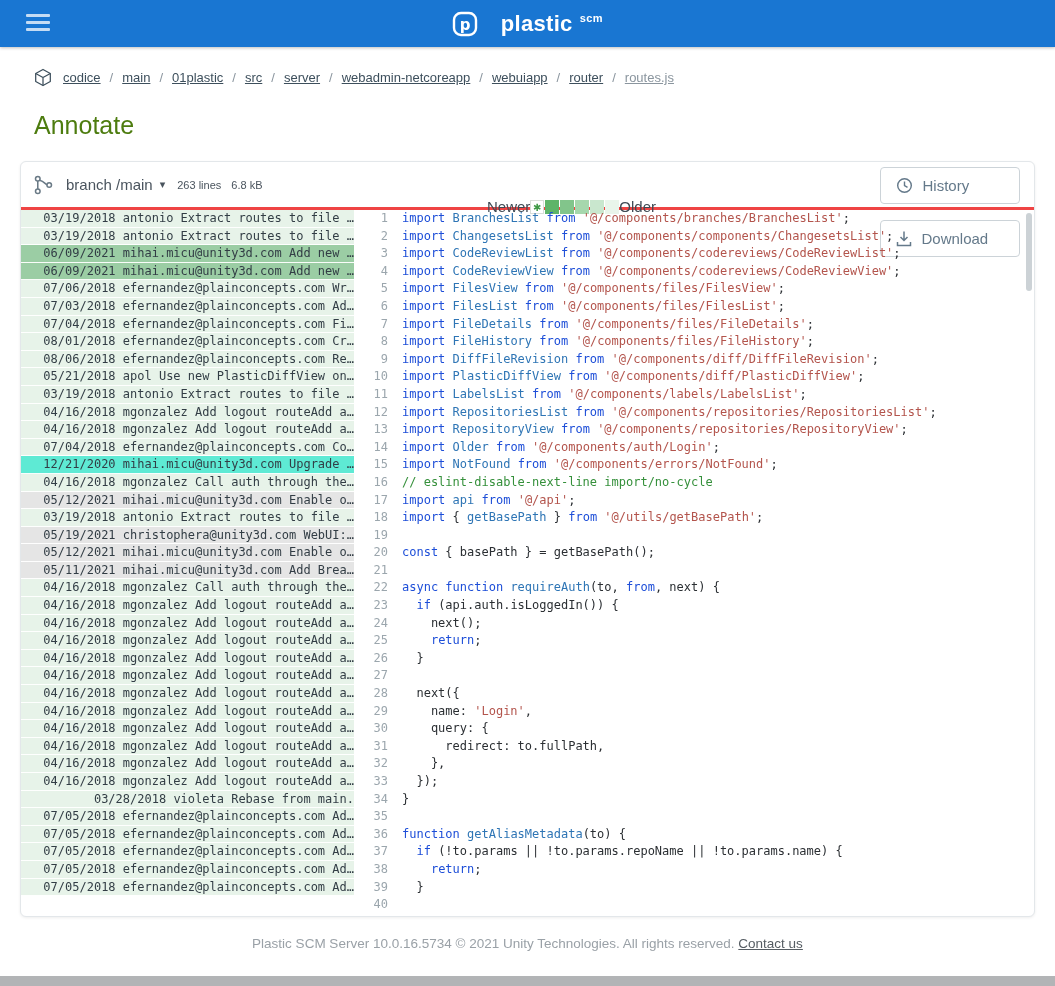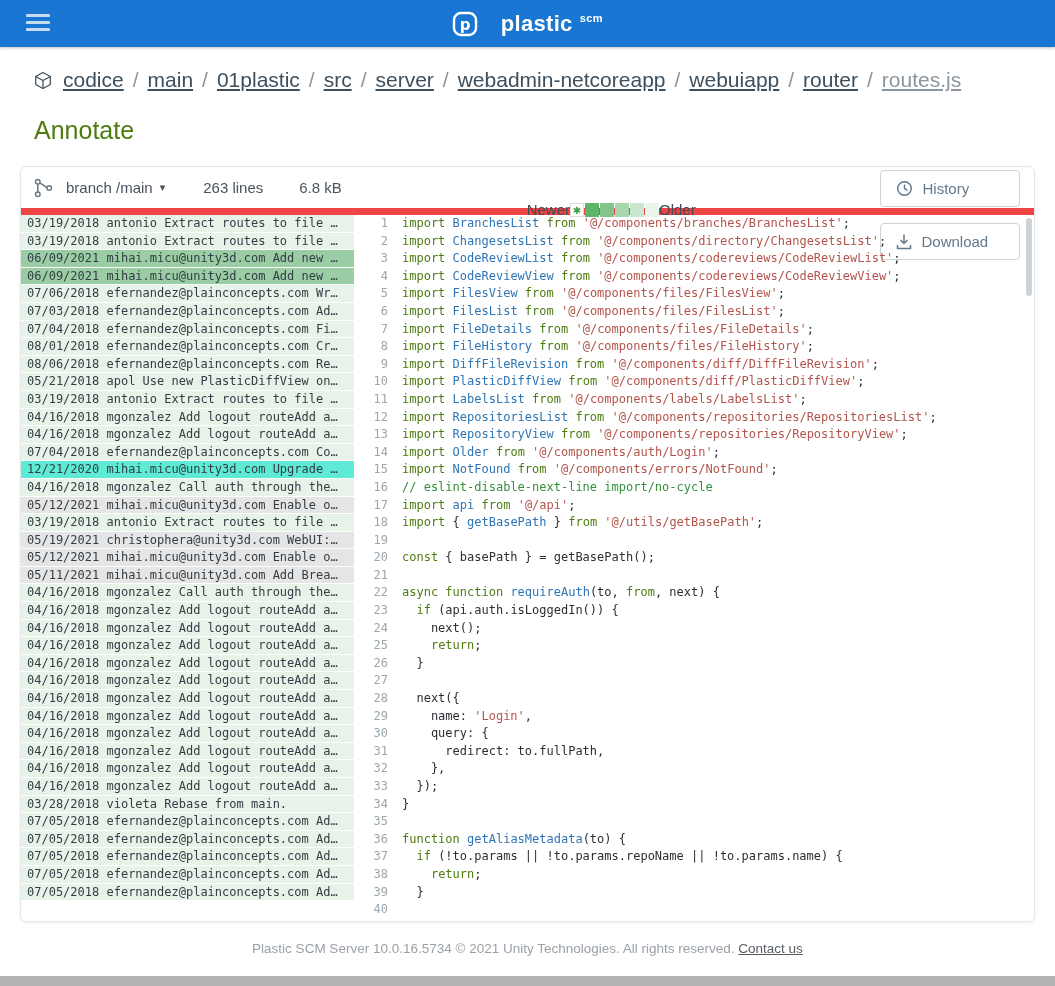--- a/index.html
+++ b/index.html
@@ -17,71 +17,71 @@
   }
   .hamburger { position:absolute; left:24px; top:12px; width:28px; height:22px;
     background:none; border:none; cursor:pointer; padding:2px; }
   .hamburger span { display:block; width:24px; height:2.5px; background:rgba(255,255,255,.75);
     margin:0 0 4.5px 0; border-radius:1px; }
   .logo { display:flex; align-items:flex-start; gap:7px; }
   .logo-word { color:#fff; font-weight:bold; font-size:22px; letter-spacing:.3px; line-height:26px;margin-left:16px; }
   .logo-sup { color:#fff; font-size:11px; font-weight:bold; position:relative; top:1px; letter-spacing:.5px; }
 
   
-  .breadcrumb { display:flex; align-items:center; gap:9px; padding:21px 16px 0 34px; font-size:21px; flex-wrap:wrap; }
+  .breadcrumb { display:flex; align-items:center; gap:9px; padding:21px 16px 0 34px; font-size:13px; flex-wrap:wrap; }
   .bc-link { color:#3d4f5c; text-decoration:underline; cursor:pointer; }
   .bc-sep { color:#8a959e; }
   .bc-current { color:#8a959e;text-decoration:underline; }
   .repo-cube { flex:none; margin-right:2px; }
 
   
   .page-title { font-size:25px; font-weight:500; color:#4d7c0f; margin:24px 0 21px 34px; }
 
   
   .card { margin:0 20px; border:1px solid #e3e7ea; border-radius:6px;
     box-shadow:0 1px 3px rgba(0,0,0,.07); overflow:hidden; background:#fff; }
 
   
   .toolbar { height:48px; display:flex; align-items:center; padding:0 14px 0 12px; gap:10px;
-    border-bottom:7px solid #ef4444; }
+    border-bottom:3px solid #ef4444; }
   .tool-icon { flex:none; display:inline-flex; }
   .branch-selector { display:flex; align-items:center; gap:7px; background:none; border:none;
     font-family:"Liberation Sans",sans-serif; font-size:15px; color:#4a545e; cursor:pointer; padding:4px 2px; }
   .caret { font-size:11px; color:#4a545e; }
-  .meta-text { font-size:15px; color:#4a545e; margin-left:26px; white-space:nowrap; }
+  .meta-text { font-size:11px; color:#4a545e; margin-left:0; white-space:nowrap; }
 
   .legend { display:flex; align-items:center; margin-left:auto;margin-top:44px; }
   .legend-label { font-size:15px; color:#3f4a54; }
   .legend-cells { display:flex; gap:1px; align-items:center; }
   .legend-current { width:14px; height:14px; background:#fff; border:1px solid #d9ded9;
     color:#3f9a46; font-size:10px; line-height:13px; text-align:center; }
   .swatch { width:14px; height:14px; display:inline-block; }
 
   .btn-group { display:flex; gap:16px; margin-left:auto;flex-direction:column; }
   .tb-btn { display:flex; align-items:center; gap:9px; padding:9px 15px; background:#fff;
     border:1px solid #ccd3d8; border-radius:4px; color:#64798a; font-size:15px;
     font-family:"Liberation Sans",sans-serif; cursor:pointer; white-space:nowrap; }
 
   
   .content { display:flex; height:706px; position:relative; overflow:hidden; }
-  .annotation-list { width:333px; flex:none; }
+  .annotation-list { width:333px; flex:none;text-align:right; }
   .ann-row { height:17.6px; line-height:16.4px; border-bottom:1px solid rgba(255,255,255,.95);
     font-family:"DejaVu Sans Mono", monospace; font-size:12px; color:#323d45;
     padding-left:6px; white-space:nowrap; overflow:hidden; cursor:pointer; }
   .shade1 { background:#9bcda4; }
   .shade2 { background:#e5e5e5; }
   .shade3 { background:#5eead4; }
   .shade4 { background:#e7f3e9; }
 
   .code-pane { flex:1; overflow:hidden; padding-left:2px; }
   .code-row { display:flex; height:17.6px; line-height:17.6px;
     font-family:"DejaVu Sans Mono", monospace; font-size:12px; white-space:pre; }
   .ln { flex:none; width:32px; text-align:right; color:#9ba6ad; margin-right:14px; }
   .lc { flex:1; }
-  .tok-k { color:#4d7c0f; }
+  .tok-k { color:#1d4ed8; }
   .tok-t { color:#2e75b5; }
   .tok-s { color:#b3544c; }
   .tok-c { color:#35903b; }
   .tok-d { color:#2b2f33; }
 
   .vscroll-thumb { position:absolute; right:2px; top:3px; width:6px; height:78px;
     background:#ccd2d6; border-radius:3px; cursor:pointer; }
 
   
   .footer { text-align:center; margin-top:19px; font-size:13.5px; color:#9aa1a7; }
@@ -244,21 +244,21 @@
         <div class="ann-row shade4">04/16/2018 mgonzalez Add logout routeAdd a…</div>
         <div class="ann-row shade4">03/28/2018 violeta Rebase from main.</div>
         <div class="ann-row shade4">07/05/2018 efernandez@plainconcepts.com Ad…</div>
         <div class="ann-row shade4">07/05/2018 efernandez@plainconcepts.com Ad…</div>
         <div class="ann-row shade4">07/05/2018 efernandez@plainconcepts.com Ad…</div>
         <div class="ann-row shade4">07/05/2018 efernandez@plainconcepts.com Ad…</div>
         <div class="ann-row shade4">07/05/2018 efernandez@plainconcepts.com Ad…</div>
       </div>
     <div class="code-pane">
         <div class="code-row"><span class="ln">1</span><span class="lc"><span class="tok-k">import</span><span class="tok-d"> </span><span class="tok-t">BranchesList</span><span class="tok-d"> </span><span class="tok-k">from</span><span class="tok-d"> </span><span class="tok-s">'@/components/branches/BranchesList'</span><span class="tok-d">;</span></span></div>
-        <div class="code-row"><span class="ln">2</span><span class="lc"><span class="tok-k">import</span><span class="tok-d"> </span><span class="tok-t">ChangesetsList</span><span class="tok-d"> </span><span class="tok-k">from</span><span class="tok-d"> </span><span class="tok-s">'@/components/directory/ChangesetsList'</span><span class="tok-d">;</span></span></div>
+        <div class="code-row"><span class="ln">2</span><span class="lc"><span class="tok-k">import</span><span class="tok-d"> </span><span class="tok-t">ChangesetsList</span><span class="tok-d"> </span><span class="tok-k">from</span><span class="tok-d"> </span><span class="tok-s">'@/components/components/ChangesetsList'</span><span class="tok-d">;</span></span></div>
         <div class="code-row"><span class="ln">3</span><span class="lc"><span class="tok-k">import</span><span class="tok-d"> </span><span class="tok-t">CodeReviewList</span><span class="tok-d"> </span><span class="tok-k">from</span><span class="tok-d"> </span><span class="tok-s">'@/components/codereviews/CodeReviewList'</span><span class="tok-d">;</span></span></div>
         <div class="code-row"><span class="ln">4</span><span class="lc"><span class="tok-k">import</span><span class="tok-d"> </span><span class="tok-t">CodeReviewView</span><span class="tok-d"> </span><span class="tok-k">from</span><span class="tok-d"> </span><span class="tok-s">'@/components/codereviews/CodeReviewView'</span><span class="tok-d">;</span></span></div>
         <div class="code-row"><span class="ln">5</span><span class="lc"><span class="tok-k">import</span><span class="tok-d"> </span><span class="tok-t">FilesView</span><span class="tok-d"> </span><span class="tok-k">from</span><span class="tok-d"> </span><span class="tok-s">'@/components/files/FilesView'</span><span class="tok-d">;</span></span></div>
         <div class="code-row"><span class="ln">6</span><span class="lc"><span class="tok-k">import</span><span class="tok-d"> </span><span class="tok-t">FilesList</span><span class="tok-d"> </span><span class="tok-k">from</span><span class="tok-d"> </span><span class="tok-s">'@/components/files/FilesList'</span><span class="tok-d">;</span></span></div>
         <div class="code-row"><span class="ln">7</span><span class="lc"><span class="tok-k">import</span><span class="tok-d"> </span><span class="tok-t">FileDetails</span><span class="tok-d"> </span><span class="tok-k">from</span><span class="tok-d"> </span><span class="tok-s">'@/components/files/FileDetails'</span><span class="tok-d">;</span></span></div>
         <div class="code-row"><span class="ln">8</span><span class="lc"><span class="tok-k">import</span><span class="tok-d"> </span><span class="tok-t">FileHistory</span><span class="tok-d"> </span><span class="tok-k">from</span><span class="tok-d"> </span><span class="tok-s">'@/components/files/FileHistory'</span><span class="tok-d">;</span></span></div>
         <div class="code-row"><span class="ln">9</span><span class="lc"><span class="tok-k">import</span><span class="tok-d"> </span><span class="tok-t">DiffFileRevision</span><span class="tok-d"> </span><span class="tok-k">from</span><span class="tok-d"> </span><span class="tok-s">'@/components/diff/DiffFileRevision'</span><span class="tok-d">;</span></span></div>
         <div class="code-row"><span class="ln">10</span><span class="lc"><span class="tok-k">import</span><span class="tok-d"> </span><span class="tok-t">PlasticDiffView</span><span class="tok-d"> </span><span class="tok-k">from</span><span class="tok-d"> </span><span class="tok-s">'@/components/diff/PlasticDiffView'</span><span class="tok-d">;</span></span></div>
         <div class="code-row"><span class="ln">11</span><span class="lc"><span class="tok-k">import</span><span class="tok-d"> </span><span class="tok-t">LabelsList</span><span class="tok-d"> </span><span class="tok-k">from</span><span class="tok-d"> </span><span class="tok-s">'@/components/labels/LabelsList'</span><span class="tok-d">;</span></span></div>
         <div class="code-row"><span class="ln">12</span><span class="lc"><span class="tok-k">import</span><span class="tok-d"> </span><span class="tok-t">RepositoriesList</span><span class="tok-d"> </span><span class="tok-k">from</span><span class="tok-d"> </span><span class="tok-s">'@/components/repositories/RepositoriesList'</span><span class="tok-d">;</span></span></div>

